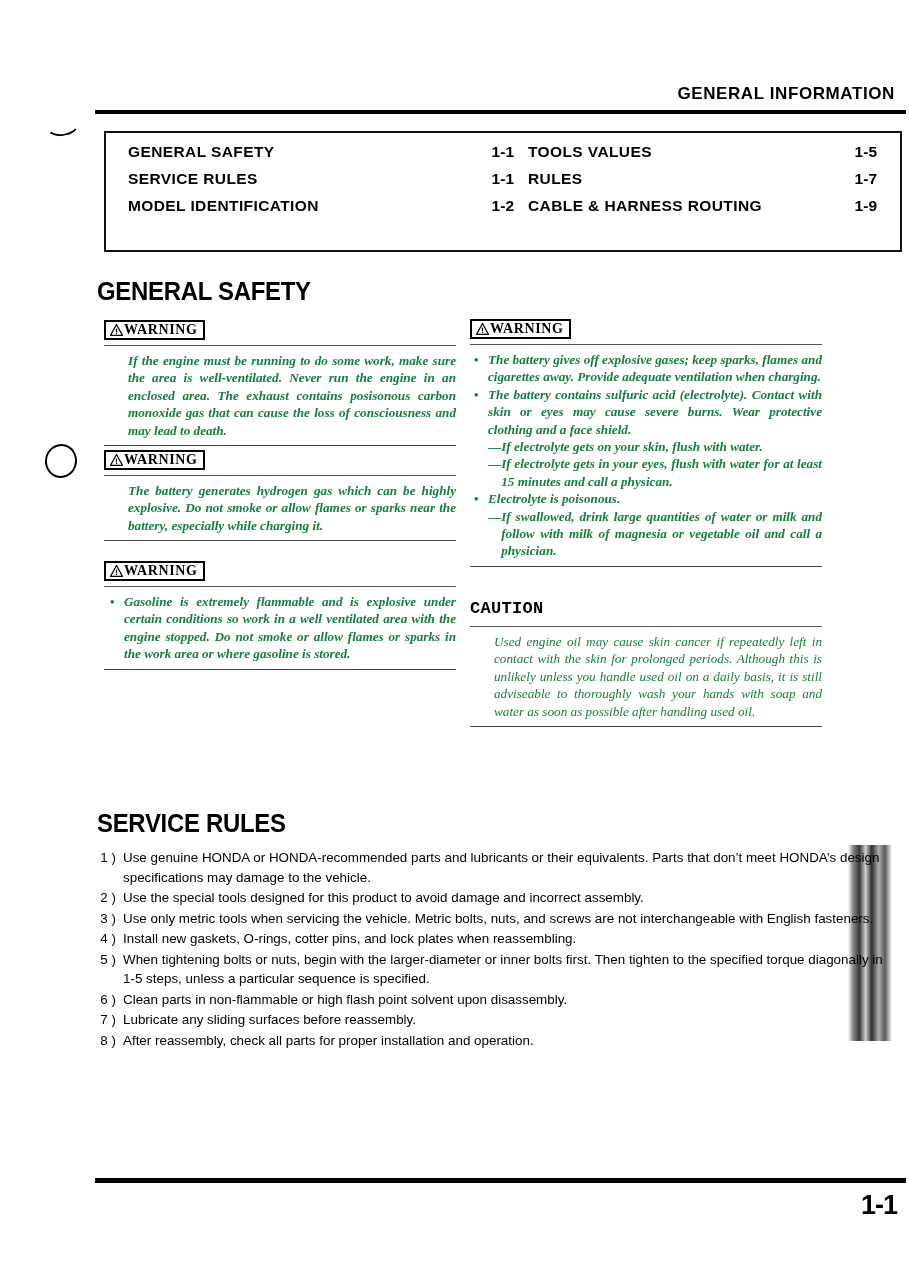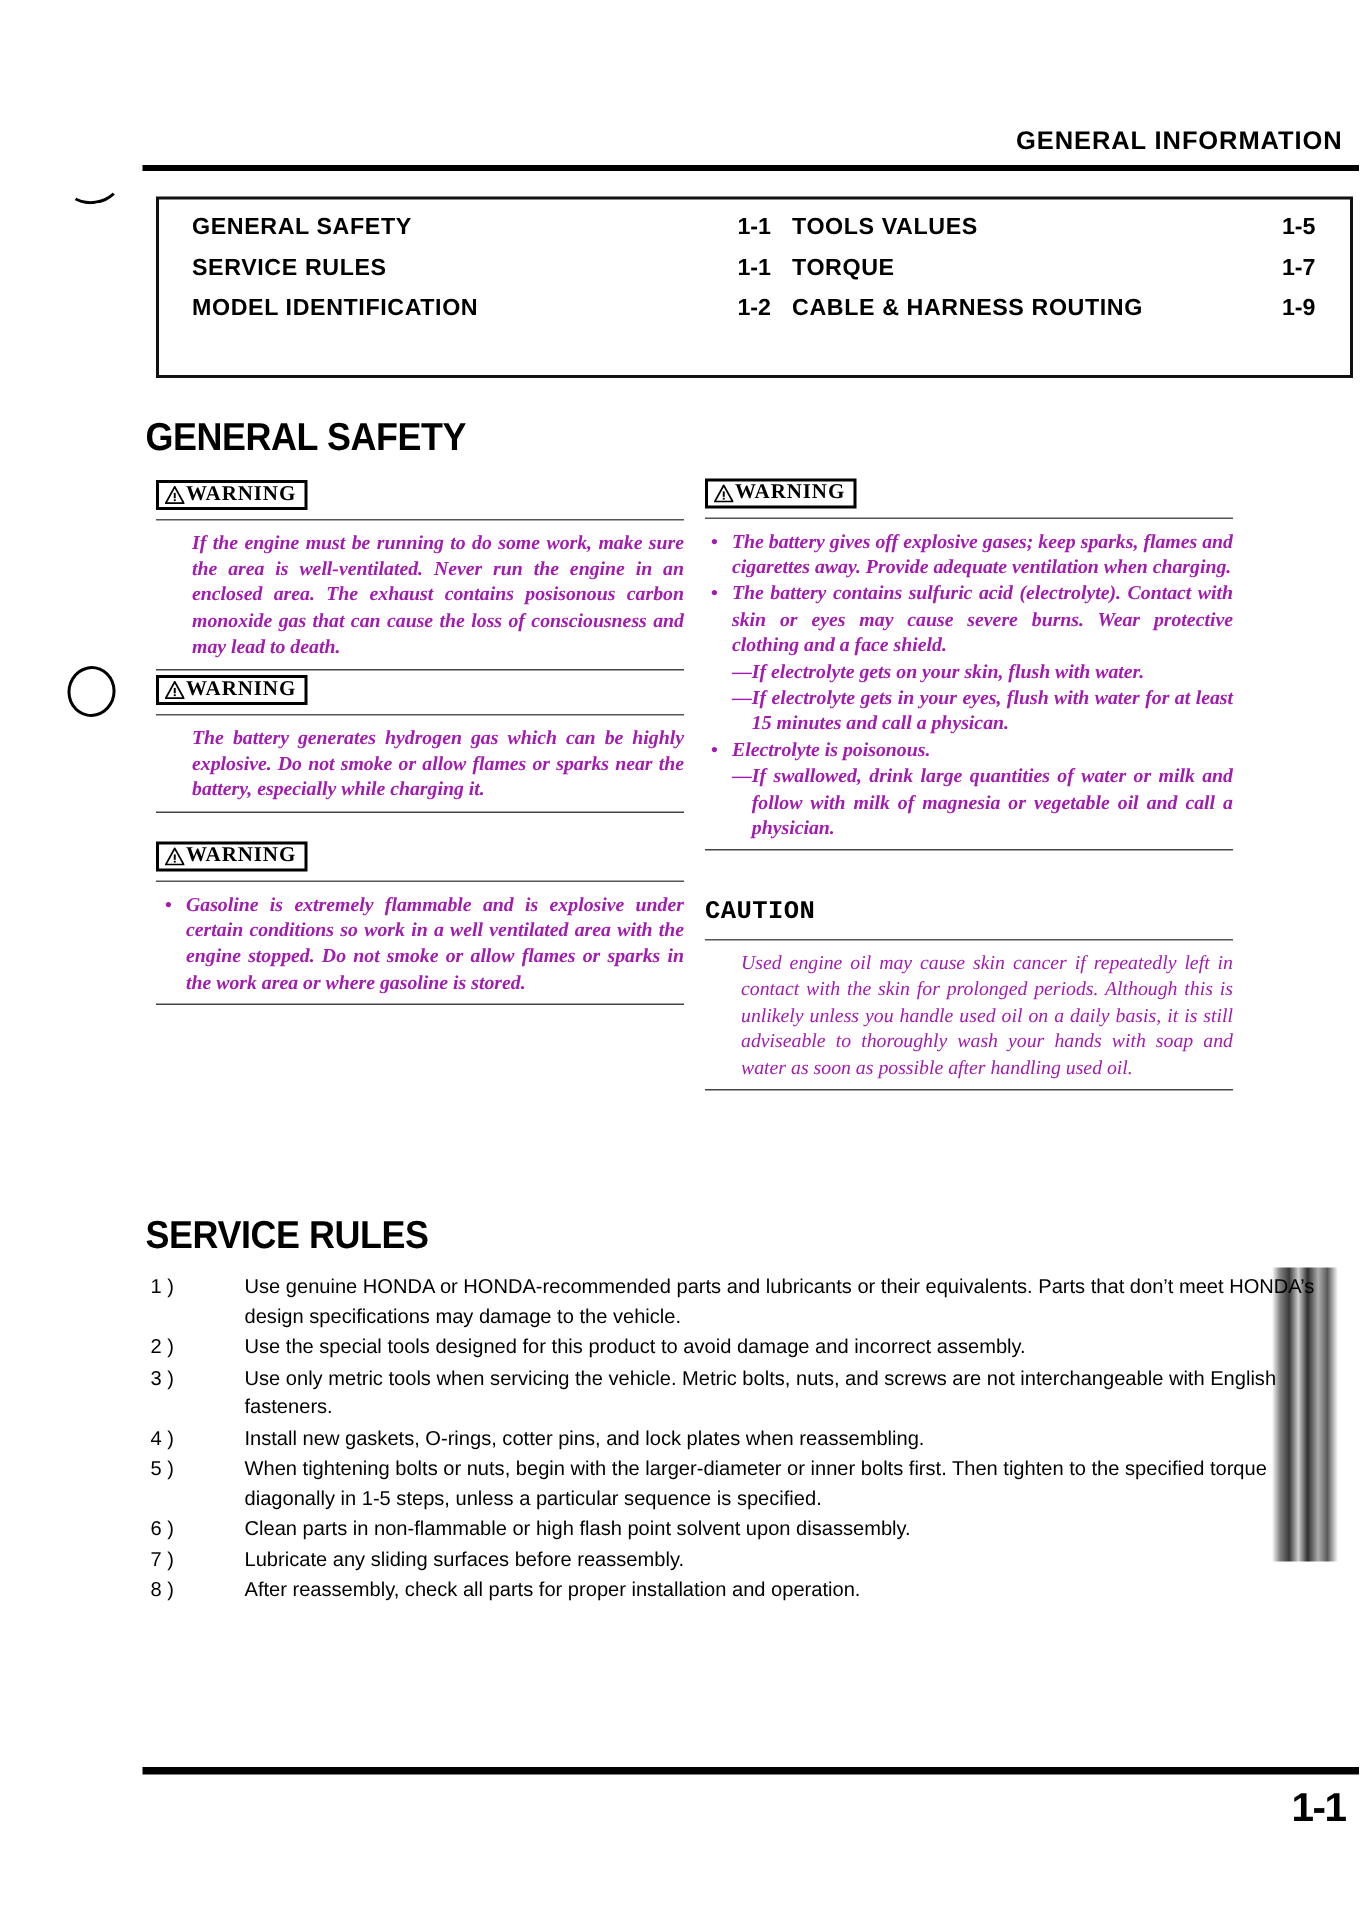--- a/index.html
+++ b/index.html
@@ -121,21 +121,21 @@
     margin: 5px 0 6px 0;
   }
   .adv-rule.bottom { margin: 6px 0 0 0; background: #444; }
   .adv-body {
     font-family: "Liberation Serif", serif;
     font-style: italic;
     font-weight: bold;
     font-size: 13.2px;
     line-height: 17.4px;
     text-align: justify;
-    color: #a21caf;
+    color: #15803d;
   }
   .adv-body.light { font-weight: normal; }
   .indent { padding-left: 24px; }
   .bullet-row {
     display: flex;
     align-items: flex-start;
   }
   .bullet-row .dot {
     width: 14px;
     flex: 0 0 14px;
@@ -170,21 +170,21 @@
     display: flex;
     align-items: flex-start;
     margin-bottom: 1px;
   }
   .rule-num {
     flex: 0 0 28px;
     text-align: right;
     padding-right: 7px;
     white-space: nowrap;
   }
-  .rule-text { flex: 1; margin-left: 40px; }
+  .rule-text { flex: 1; }
 
   
   .foot-rule {
     position: absolute;
     left: 95px;
     top: 1178px;
     width: 811px;
     height: 5px;
     background: #000;
   }
@@ -263,21 +263,21 @@
           <span class="toc-label">TOOLS VALUES</span>
           <span class="toc-page">1-5</span>
         </div>
       </div>
       <div class="toc-row">
         <div class="toc-col left">
           <span class="toc-label">SERVICE RULES</span>
           <span class="toc-page">1-1</span>
         </div>
         <div class="toc-col right">
-          <span class="toc-label">TORQUE</span>
+          <span class="toc-label">RULES</span>
           <span class="toc-page">1-7</span>
         </div>
       </div>
       <div class="toc-row">
         <div class="toc-col left">
           <span class="toc-label">MODEL IDENTIFICATION</span>
           <span class="toc-page">1-2</span>
         </div>
         <div class="toc-col right">
           <span class="toc-label">CABLE &amp; HARNESS ROUTING</span>

